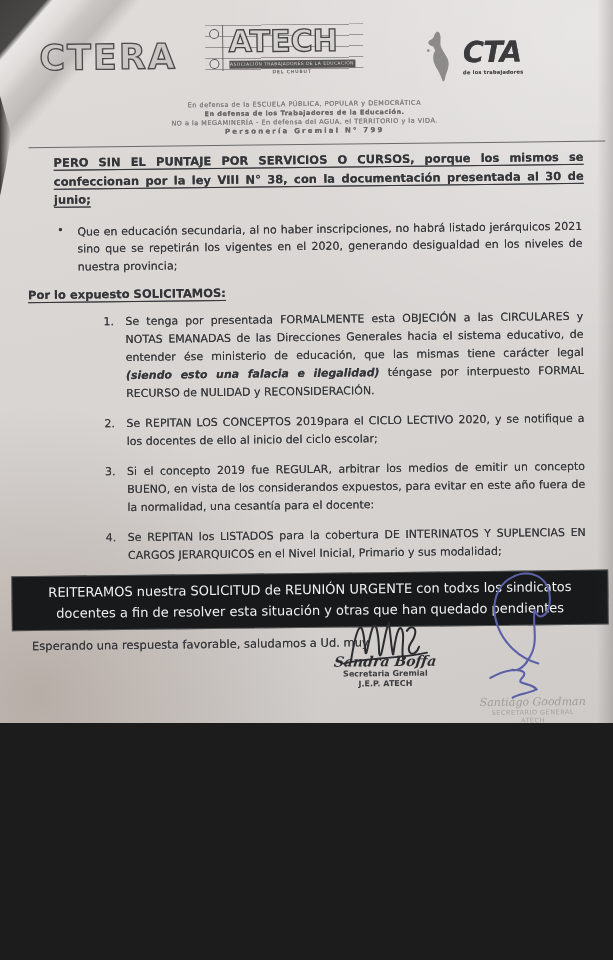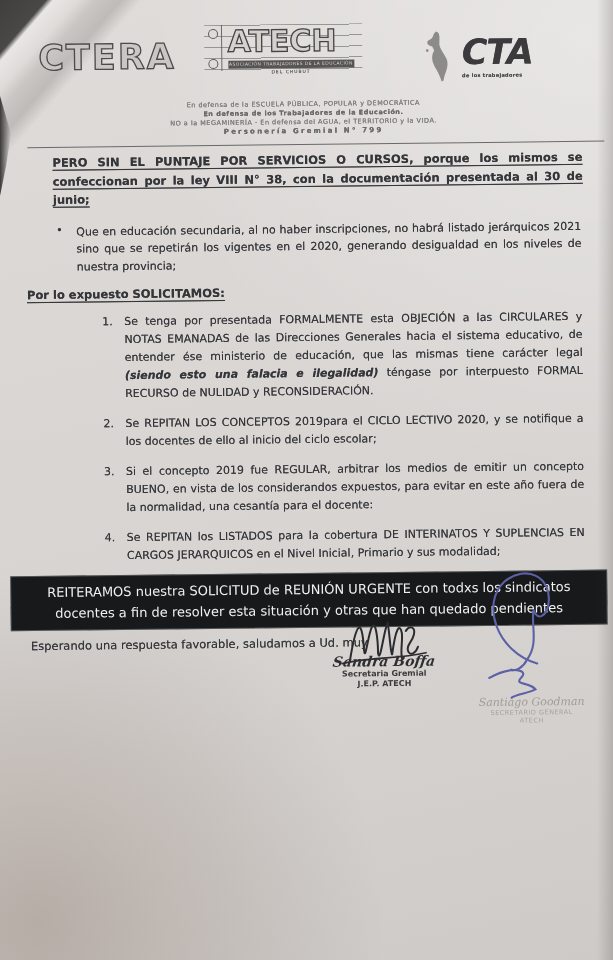--- a/index.html
+++ b/index.html
@@ -1,17 +1,17 @@
 <!DOCTYPE html>
 <html><head>
 <meta charset="utf-8">
 <style>
   html,body{margin:0;padding:0;background:#1c1c1c;}
   .photo{
-    position:relative;width:613px;height:960px;overflow:hidden;
+    position:relative;width:613px;height:723px;overflow:hidden;
     font-family:"DejaVu Sans","Liberation Sans",sans-serif;
     background:
       radial-gradient(circle at 6% 96%, rgba(121,96,80,.30), rgba(121,96,80,0) 32%),
       radial-gradient(circle at 95% 4%, rgba(255,255,255,.35), rgba(255,255,255,0) 40%),
       linear-gradient(168deg,#dfdcda 0%,#dad7d5 28%,#d7d4d2 55%,#d3d0ce 78%,#cdcac8 100%);
     color:#35363a;
   }
   .photo::after{ 
     content:"";position:absolute;top:0;right:0;width:16px;height:100%;
     background:linear-gradient(to right,rgba(0,0,0,0),rgba(58,53,50,.20));
@@ -41,21 +41,21 @@
   .atech .rail{position:absolute;left:0;top:0;width:100%;height:46px;
     background:repeating-linear-gradient(to bottom,rgba(90,90,90,.55) 0 1px,rgba(0,0,0,0) 1px 11px);}
   .atech .rail-v{position:absolute;left:17px;top:0;width:1.5px;height:46px;background:rgba(80,80,80,.8);}
   .atech .ring{position:absolute;left:4px;width:8px;height:8px;border:1.2px solid #5a5a5a;border-radius:50%;background:#dedbd9;}
   .atech-word{position:absolute;left:24px;top:2px;font-size:30px;font-weight:bold;line-height:1;
     color:#d4d1ce;-webkit-text-stroke:1.3px #454545;letter-spacing:0;}
   .atech-bar{position:absolute;left:24px;top:36px;width:126px;height:8px;background:#575553;
     color:#ddd;font-size:4.5px;line-height:8px;text-align:center;letter-spacing:.4px;white-space:nowrap;overflow:hidden;}
   .atech-sub{position:absolute;left:24px;top:45px;width:126px;font-size:4.5px;color:#6d6b69;text-align:center;letter-spacing:1px;}
   .cta{display:flex;align-items:center;margin:10px 0 0 58px;}
-  .cta-word{font-size:35px;font-weight:bold;font-style:italic;color:#3b3b3d;line-height:1;letter-spacing:-1px;}
+  .cta-word{font-size:29px;font-weight:bold;font-style:italic;color:#3b3b3d;line-height:1;letter-spacing:-1px;}
   .cta-sub{font-size:5px;font-weight:bold;color:#4c4c4e;margin-top:2px;letter-spacing:.3px;}
 
   .taglines{margin-top:14px;text-align:center;line-height:9px;}
   .tl1,.tl3{font-size:6.5px;color:#8a8886;letter-spacing:.5px;}
   .tl2{font-size:6.5px;font-weight:bold;color:#6f6d6b;letter-spacing:.5px;}
   .tl4{font-size:7px;font-weight:bold;color:#6f6d6b;letter-spacing:2.2px;}
 
   .rule{border-top:1.8px solid #6a6a6a;margin:8px 6px 0 30px;}
 
   .title{margin:6px 28px 0 55px;font-size:11.5px;font-weight:bold;line-height:18.5px;

